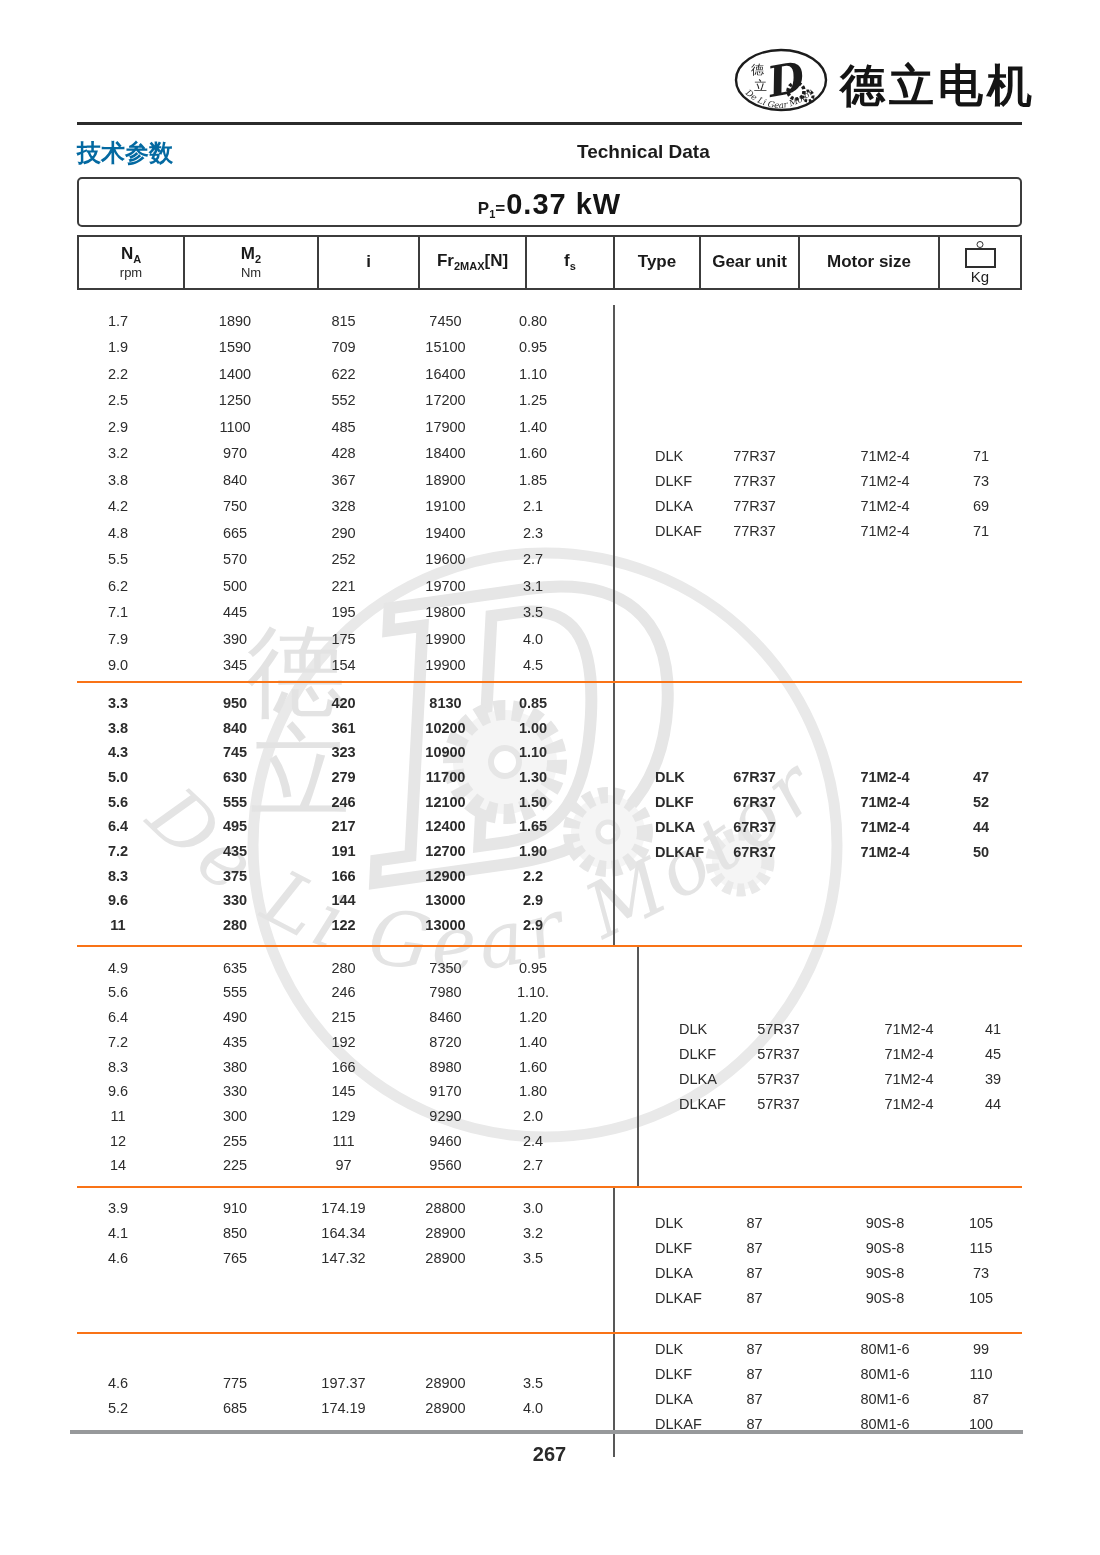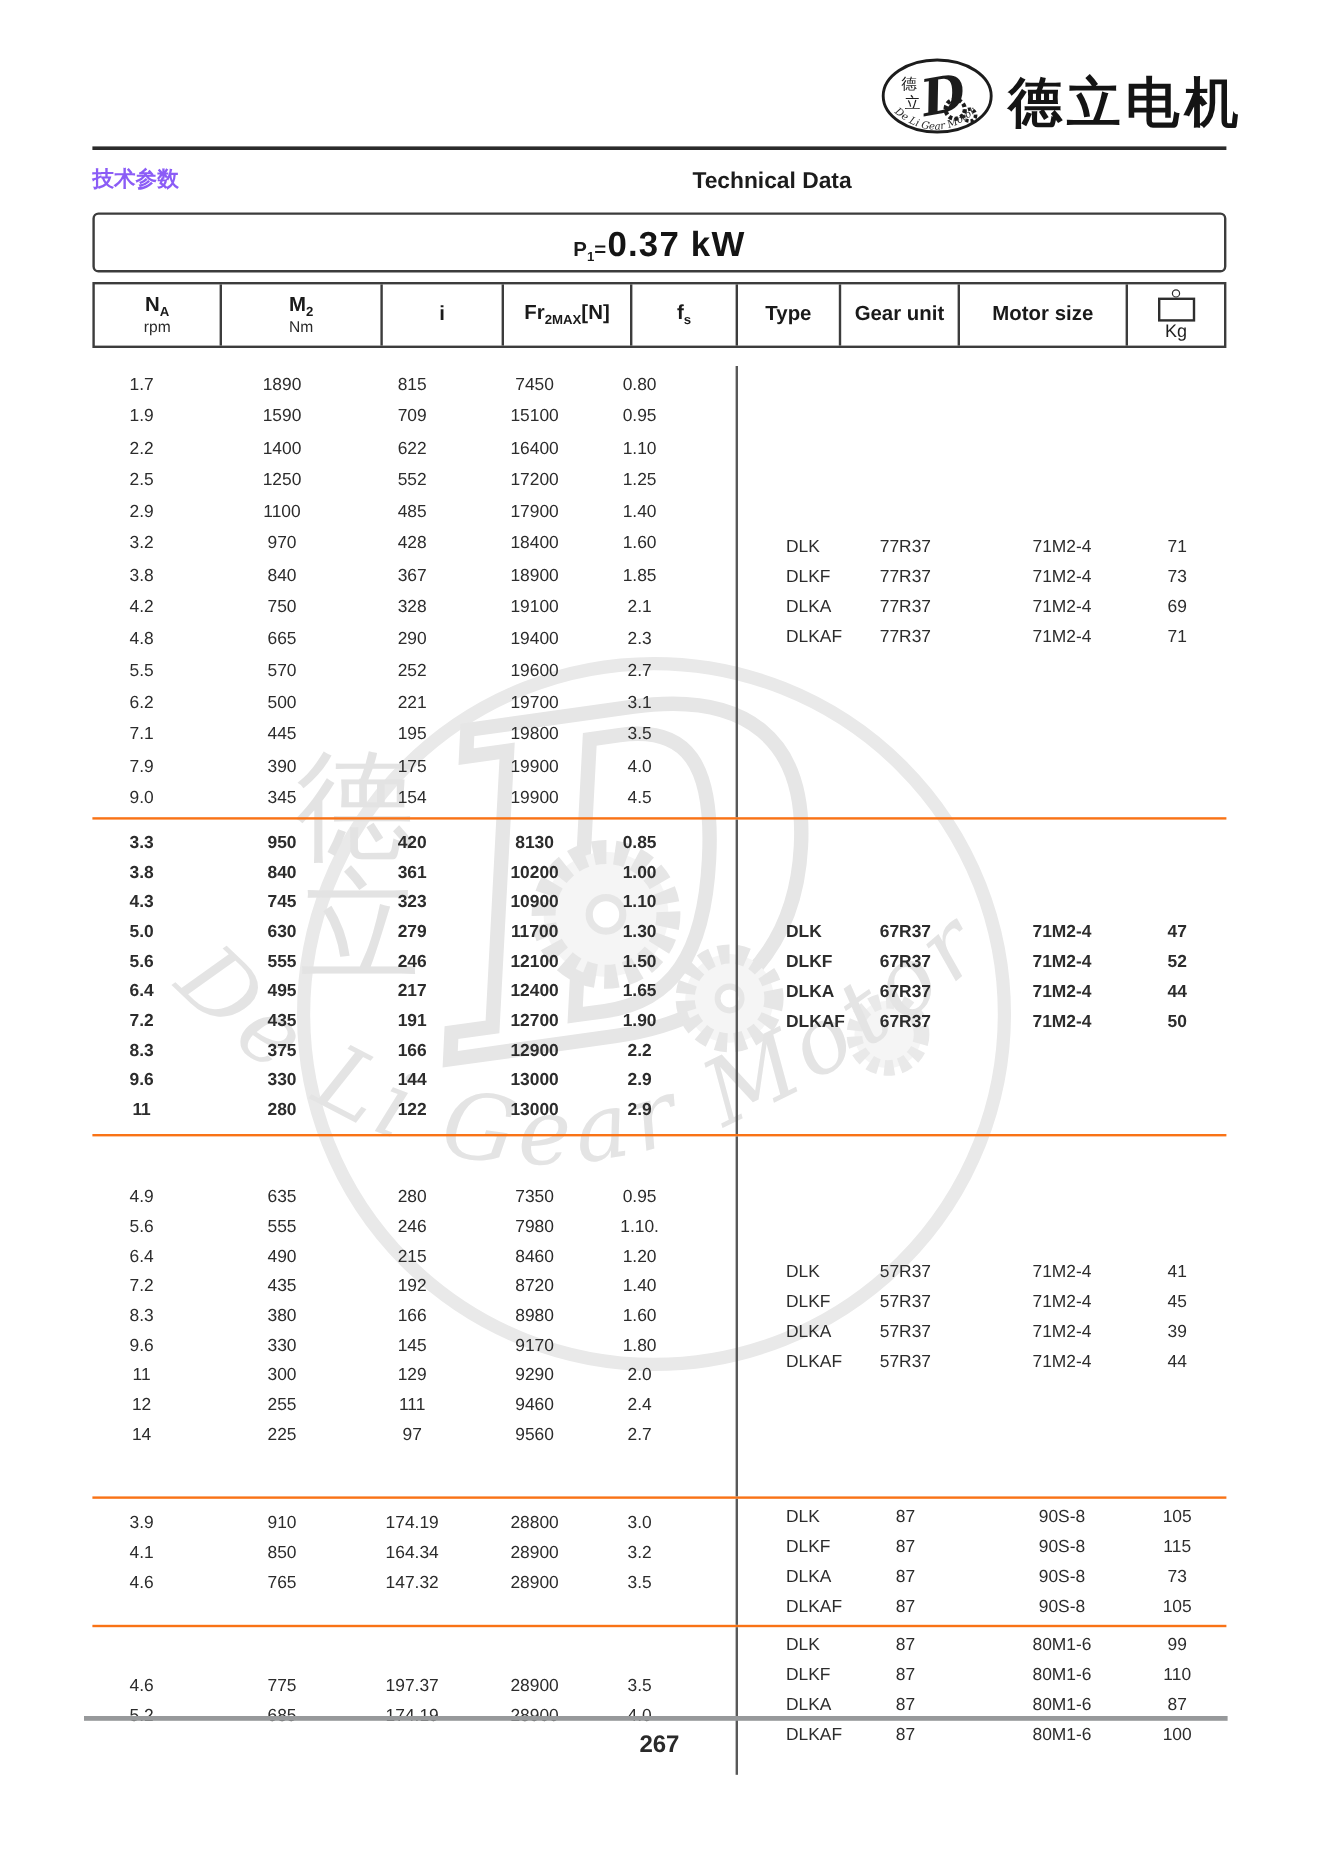--- a/index.html
+++ b/index.html
@@ -13,21 +13,21 @@
   
   .watermark{position:absolute; left:0; top:0; z-index:0; pointer-events:none;}
 
   
   .logo-wrap{left:731px; top:46px; width:100px; height:78px;}
   .brand-cn{
     left:840px; top:56px; font-size:45px; font-weight:bold;
     font-family:"DejaVu Serif", serif; letter-spacing:4px; color:#141414; white-space:nowrap;
   }
   .header-rule{left:77px; top:122px; width:945px; height:3px; background:#2b2b2b;}
-  .title-cn{left:77px; top:137px; font-size:18px; font-weight:bold; color:#8b5cf6;}
+  .title-cn{left:77px; top:137px; font-size:24px; font-weight:bold; color:#0369a1;}
   .title-en{left:577px; top:141px; font-size:19px; font-weight:bold; color:#1c1c1c;}
 
   
   .power-box{
     left:77px; top:177px; width:945px; height:50px; box-sizing:border-box;
     border:2px solid #3c3c3c; border-radius:5px;
     display:flex; justify-content:center; align-items:baseline; padding-top:9px;
   }
   .p-prefix{font-size:17px; font-weight:bold; color:#1a1a1a;}
   .p-prefix sub{font-size:11px; font-weight:bold;}
@@ -388,21 +388,21 @@
             <div class="vcell v3">44</div>
           </div>
           <div class="vrow">
             <div class="vcell v0">DLKAF</div>
             <div class="vcell v1">67R37</div>
             <div class="vcell v2">71M2-4</div>
             <div class="vcell v3">50</div>
           </div>
         </div>
       </div>
-      <div class="section sep" style="height: 302px;">
+      <div class="section sep" style="height: 241px; gap: 24px;">
         <div class="sec-left">
           <div class="drow" style="height: 24.7px;">
             <div class="dcell c0">4.9</div>
             <div class="dcell c1">635</div>
             <div class="dcell c2">280</div>
             <div class="dcell c3">7350</div>
             <div class="dcell c4">0.95</div>
           </div>
           <div class="drow" style="height: 24.7px;">
             <div class="dcell c0">5.6</div>
@@ -481,21 +481,21 @@
             <div class="vcell v3">39</div>
           </div>
           <div class="vrow">
             <div class="vcell v0">DLKAF</div>
             <div class="vcell v1">57R37</div>
             <div class="vcell v2">71M2-4</div>
             <div class="vcell v3">44</div>
           </div>
         </div>
       </div>
-      <div class="section sep" style="height: 107px;">
+      <div class="section sep" style="height: 146px;">
         <div class="sec-left top-align">
           <div class="drow" style="height: 25px;">
             <div class="dcell c0">3.9</div>
             <div class="dcell c1">910</div>
             <div class="dcell c2">174.19</div>
             <div class="dcell c3">28800</div>
             <div class="dcell c4">3.0</div>
           </div>
           <div class="drow" style="height: 25px;">
             <div class="dcell c0">4.1</div>

